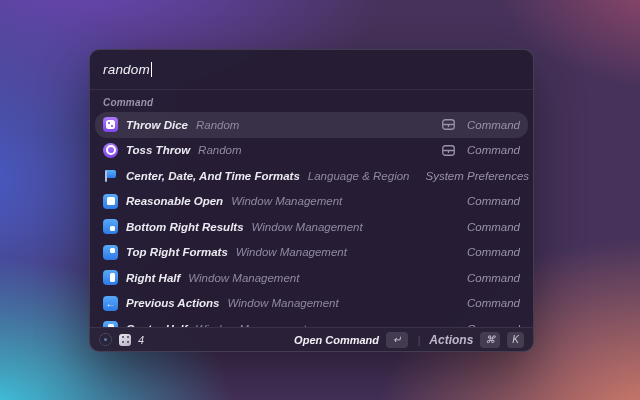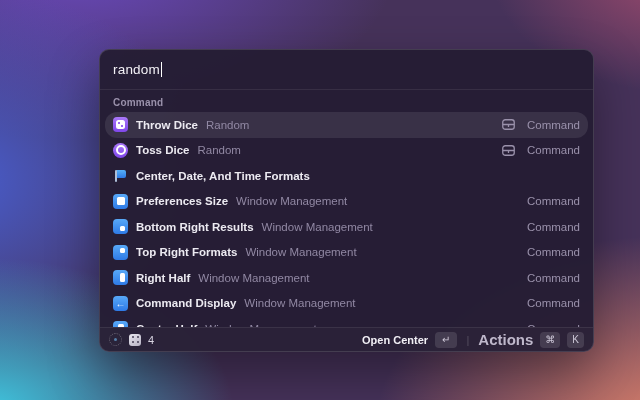--- a/index.html
+++ b/index.html
@@ -9,27 +9,27 @@
     background-color:#46325a;
     background-image:
       radial-gradient(ellipse 55% 55% at -2% 103%, rgba(62,209,233,.95), rgba(62,209,233,0) 70%),
       radial-gradient(ellipse 60% 70% at -8% 45%, rgba(73,100,223,.9), rgba(73,100,223,0) 70%),
       radial-gradient(ellipse 70% 65% at 12% -12%, rgba(110,76,201,.95), rgba(110,76,201,0) 72%),
       radial-gradient(ellipse 65% 70% at 104% 108%, rgba(233,136,108,.95), rgba(233,136,108,0) 70%),
       radial-gradient(ellipse 45% 45% at 108% -8%, rgba(190,84,118,.8), rgba(190,84,118,0) 70%);
     position:relative;
   }
   .palette {
-    position:absolute; left:99px; top:49px; width:495px; height:303px;
+    position:absolute; left:89px; top:49px; width:445px; height:303px;
     background:rgba(37,29,52,.97);
     border:1px solid rgba(255,255,255,.14);
     border-radius:10px;
     box-shadow:0 22px 50px rgba(0,0,0,.38);
     overflow:hidden;
-    display:flex; flex-direction:column;
+    display:flex; flex-direction:column;font-style:italic;
   }
   
   .searchbar { height:39px; flex:none; display:flex; align-items:center; padding:0 13px; }
   .search-text { font-size:13.5px; color:#f3f1f6; letter-spacing:.2px; }
   .caret { display:inline-block; width:1px; height:15px; background:#ffffff; margin-left:1px; vertical-align:-3px; }
   .hdivider { height:1px; flex:none; background:rgba(255,255,255,.08); }
   
   .results-header { flex:none; padding:7px 13px 4px; font-size:10px; font-weight:600; color:#9a91ab; letter-spacing:.2px; }
   .list { flex:1; overflow:hidden; padding:0 5px; }
   .row { height:25.5px; display:flex; align-items:center; gap:8px; padding:0 8px; border-radius:12px; }
@@ -62,21 +62,21 @@
   .ext-icon { width:13px; height:13px; border:1.5px dotted rgba(255,255,255,.4); border-radius:50%; position:relative; opacity:.8; }
   .ext-icon::after { content:""; position:absolute; left:50%; top:50%; width:3px; height:3px; margin:-1.5px 0 0 -1.5px; border-radius:50%; background:rgba(120,200,255,.7); }
   .die { width:12px; height:12px; background:linear-gradient(145deg,#e9e7ef,#b7b2c4); border-radius:3px; position:relative; }
   .die::after { content:""; position:absolute; width:2px; height:2px; border-radius:50%; background:#443e55; top:2.5px; left:2.5px; box-shadow:5px 0 0 #443e55, 0 5px 0 #443e55, 5px 5px 0 #443e55; }
   .count { font-size:11px; color:#d9d5e2; }
   .footer .spacer { flex:1; }
   .primary-label { font-size:11px; font-weight:700; color:#f1eff5; }
   .key { background:rgba(255,255,255,.12); color:#cdc7d7; border-radius:4px; font-size:10px; line-height:1; padding:3px 5px; min-width:9px; text-align:center; }
   .key-wide { padding:3px 7px; }
   .footer-sep { color:rgba(255,255,255,.18); font-size:11px; padding:0 2px; }
-  .actions-label { font-size:15px; font-weight:600; color:#bfb8cb; }
+  .actions-label { font-size:12px; font-weight:600; color:#bfb8cb; }
   .cmd-accessory-icon { display:flex; align-items:center; }
 </style>
 </head>
 <body>
 
 <div class="palette">
 
   <div class="searchbar">
     <span class="search-text">random</span>
       <span class="caret"></span>
@@ -98,42 +98,47 @@
           <rect x="0.75" y="0.75" width="11.5" height="9.5" rx="2.5" stroke="#9a91ab" stroke-width="1.3"></rect>
           <line x1="1" y1="5.5" x2="12" y2="5.5" stroke="#9a91ab" stroke-width="1.3"></line>
           <line x1="6.5" y1="5.5" x2="6.5" y2="8" stroke="#9a91ab" stroke-width="1.3"></line>
         </svg>
       </span>
       <span>Command</span>
     </span>
   </div>
       <div class="row">
     <span class="ricon icon-coin"></span>
-    <span class="row-title">Toss Dice</span>
+    <span class="row-title">Toss Throw</span>
     <span class="row-sub">Random</span>
     <span class="spacer"></span>
     <span class="row-accessory">
       <span class="cmd-accessory-icon">
         <svg width="13" height="11" viewBox="0 0 13 11" fill="none">
           <rect x="0.75" y="0.75" width="11.5" height="9.5" rx="2.5" stroke="#9a91ab" stroke-width="1.3"></rect>
           <line x1="1" y1="5.5" x2="12" y2="5.5" stroke="#9a91ab" stroke-width="1.3"></line>
           <line x1="6.5" y1="5.5" x2="6.5" y2="8" stroke="#9a91ab" stroke-width="1.3"></line>
         </svg>
       </span>
       <span>Command</span>
     </span>
   </div>
       <div class="row">
     <span class="ricon icon-flag"></span>
     <span class="row-title">Center, Date, And Time Formats</span>
-    <span class="spacer"></span>
+    <span class="row-sub">Language &amp; Region</span>
+    <span class="spacer"></span>
+    <span class="row-accessory">
+
+      <span>System Preferences</span>
+    </span>
   </div>
       <div class="row">
     <span class="ricon icon-wm icon-wm-full"></span>
-    <span class="row-title">Preferences Size</span>
+    <span class="row-title">Reasonable Open</span>
     <span class="row-sub">Window Management</span>
     <span class="spacer"></span>
     <span class="row-accessory">
 
       <span>Command</span>
     </span>
   </div>
       <div class="row">
     <span class="ricon icon-wm icon-wm-bottom-right"></span>
     <span class="row-title">Bottom Right Results</span>
@@ -159,21 +164,21 @@
     <span class="row-title">Right Half</span>
     <span class="row-sub">Window Management</span>
     <span class="spacer"></span>
     <span class="row-accessory">
 
       <span>Command</span>
     </span>
   </div>
       <div class="row">
     <span class="ricon icon-wm icon-wm-arrow-left"></span>
-    <span class="row-title">Command Display</span>
+    <span class="row-title">Previous Actions</span>
     <span class="row-sub">Window Management</span>
     <span class="spacer"></span>
     <span class="row-accessory">
 
       <span>Command</span>
     </span>
   </div>
       <div class="row">
     <span class="ricon icon-wm icon-wm-center-half"></span>
     <span class="row-title">Center Half</span>
@@ -184,21 +189,21 @@
       <span>Command</span>
     </span>
   </div>
     </div>
 
   <div class="footer">
     <span class="ext-icon"></span>
     <span class="die"></span>
     <span class="count">4</span>
     <span class="spacer"></span>
-    <span class="primary-label">Open Center</span>
+    <span class="primary-label">Open Command</span>
     <span class="key key-wide">↵</span>
     <span class="footer-sep">|</span>
     <span class="actions-label">Actions</span>
     <span class="key">⌘</span>
     <span class="key">K</span>
   </div>
 
 </div>
 
 </body></html>

